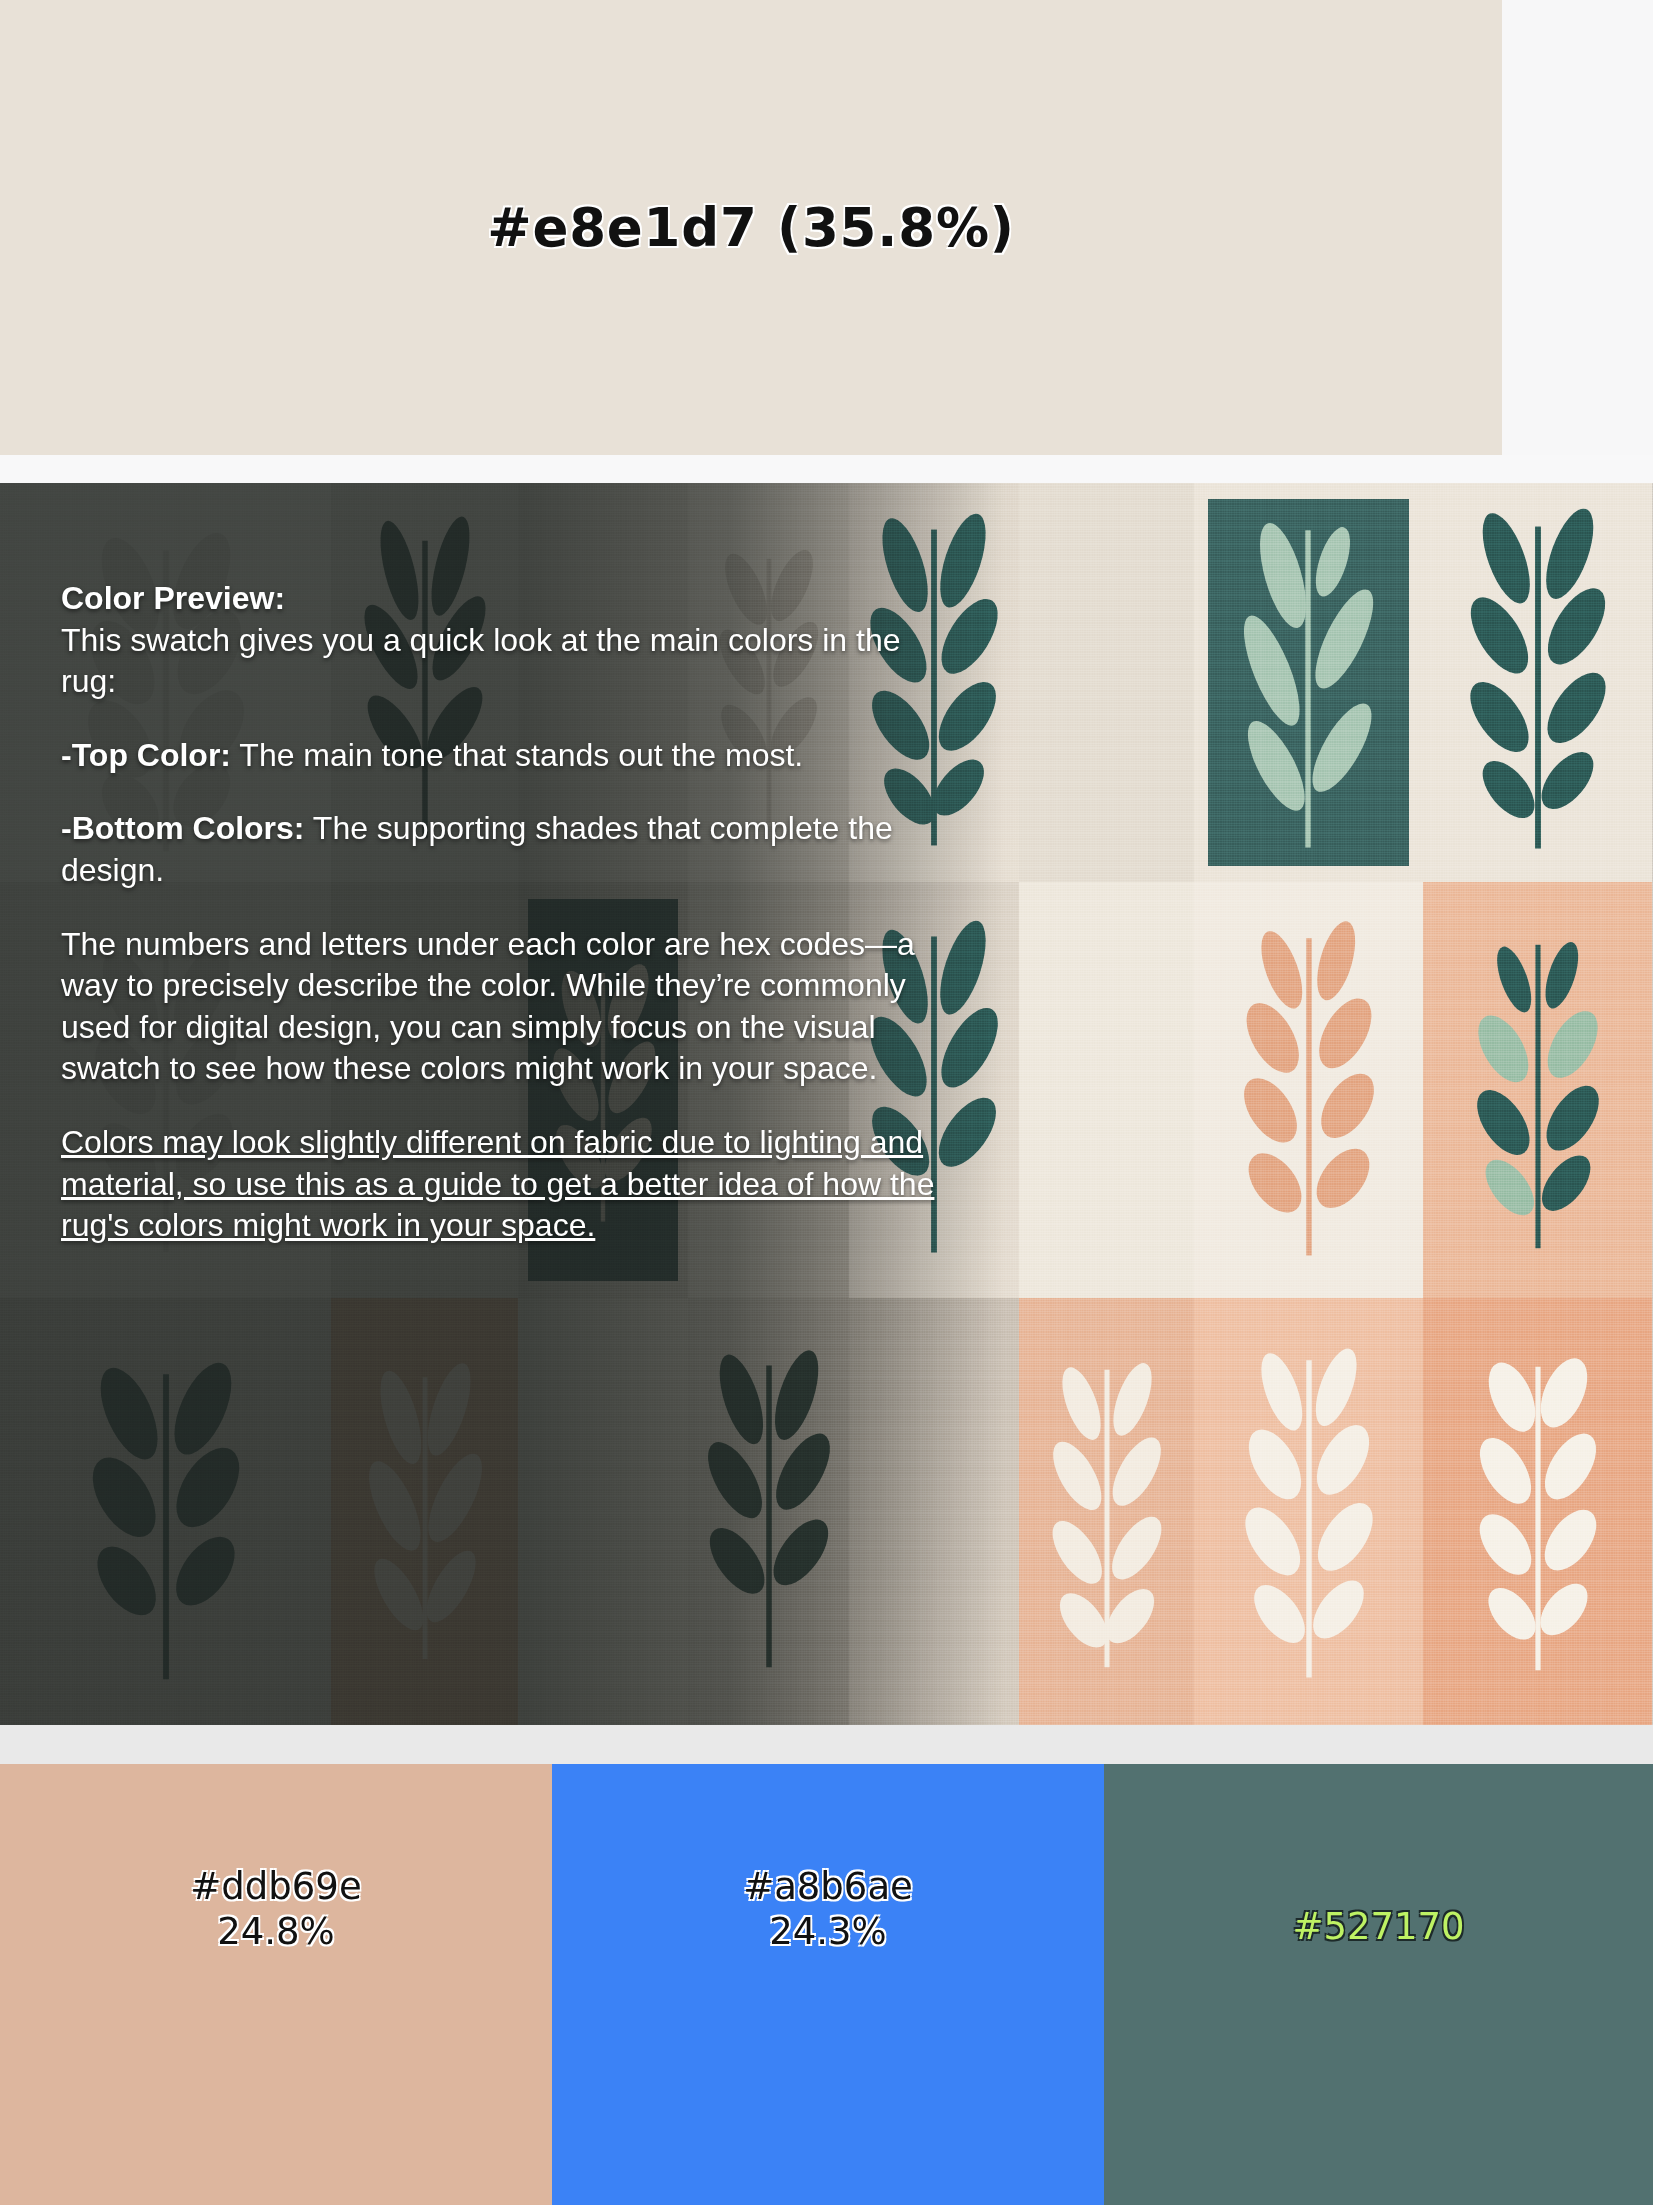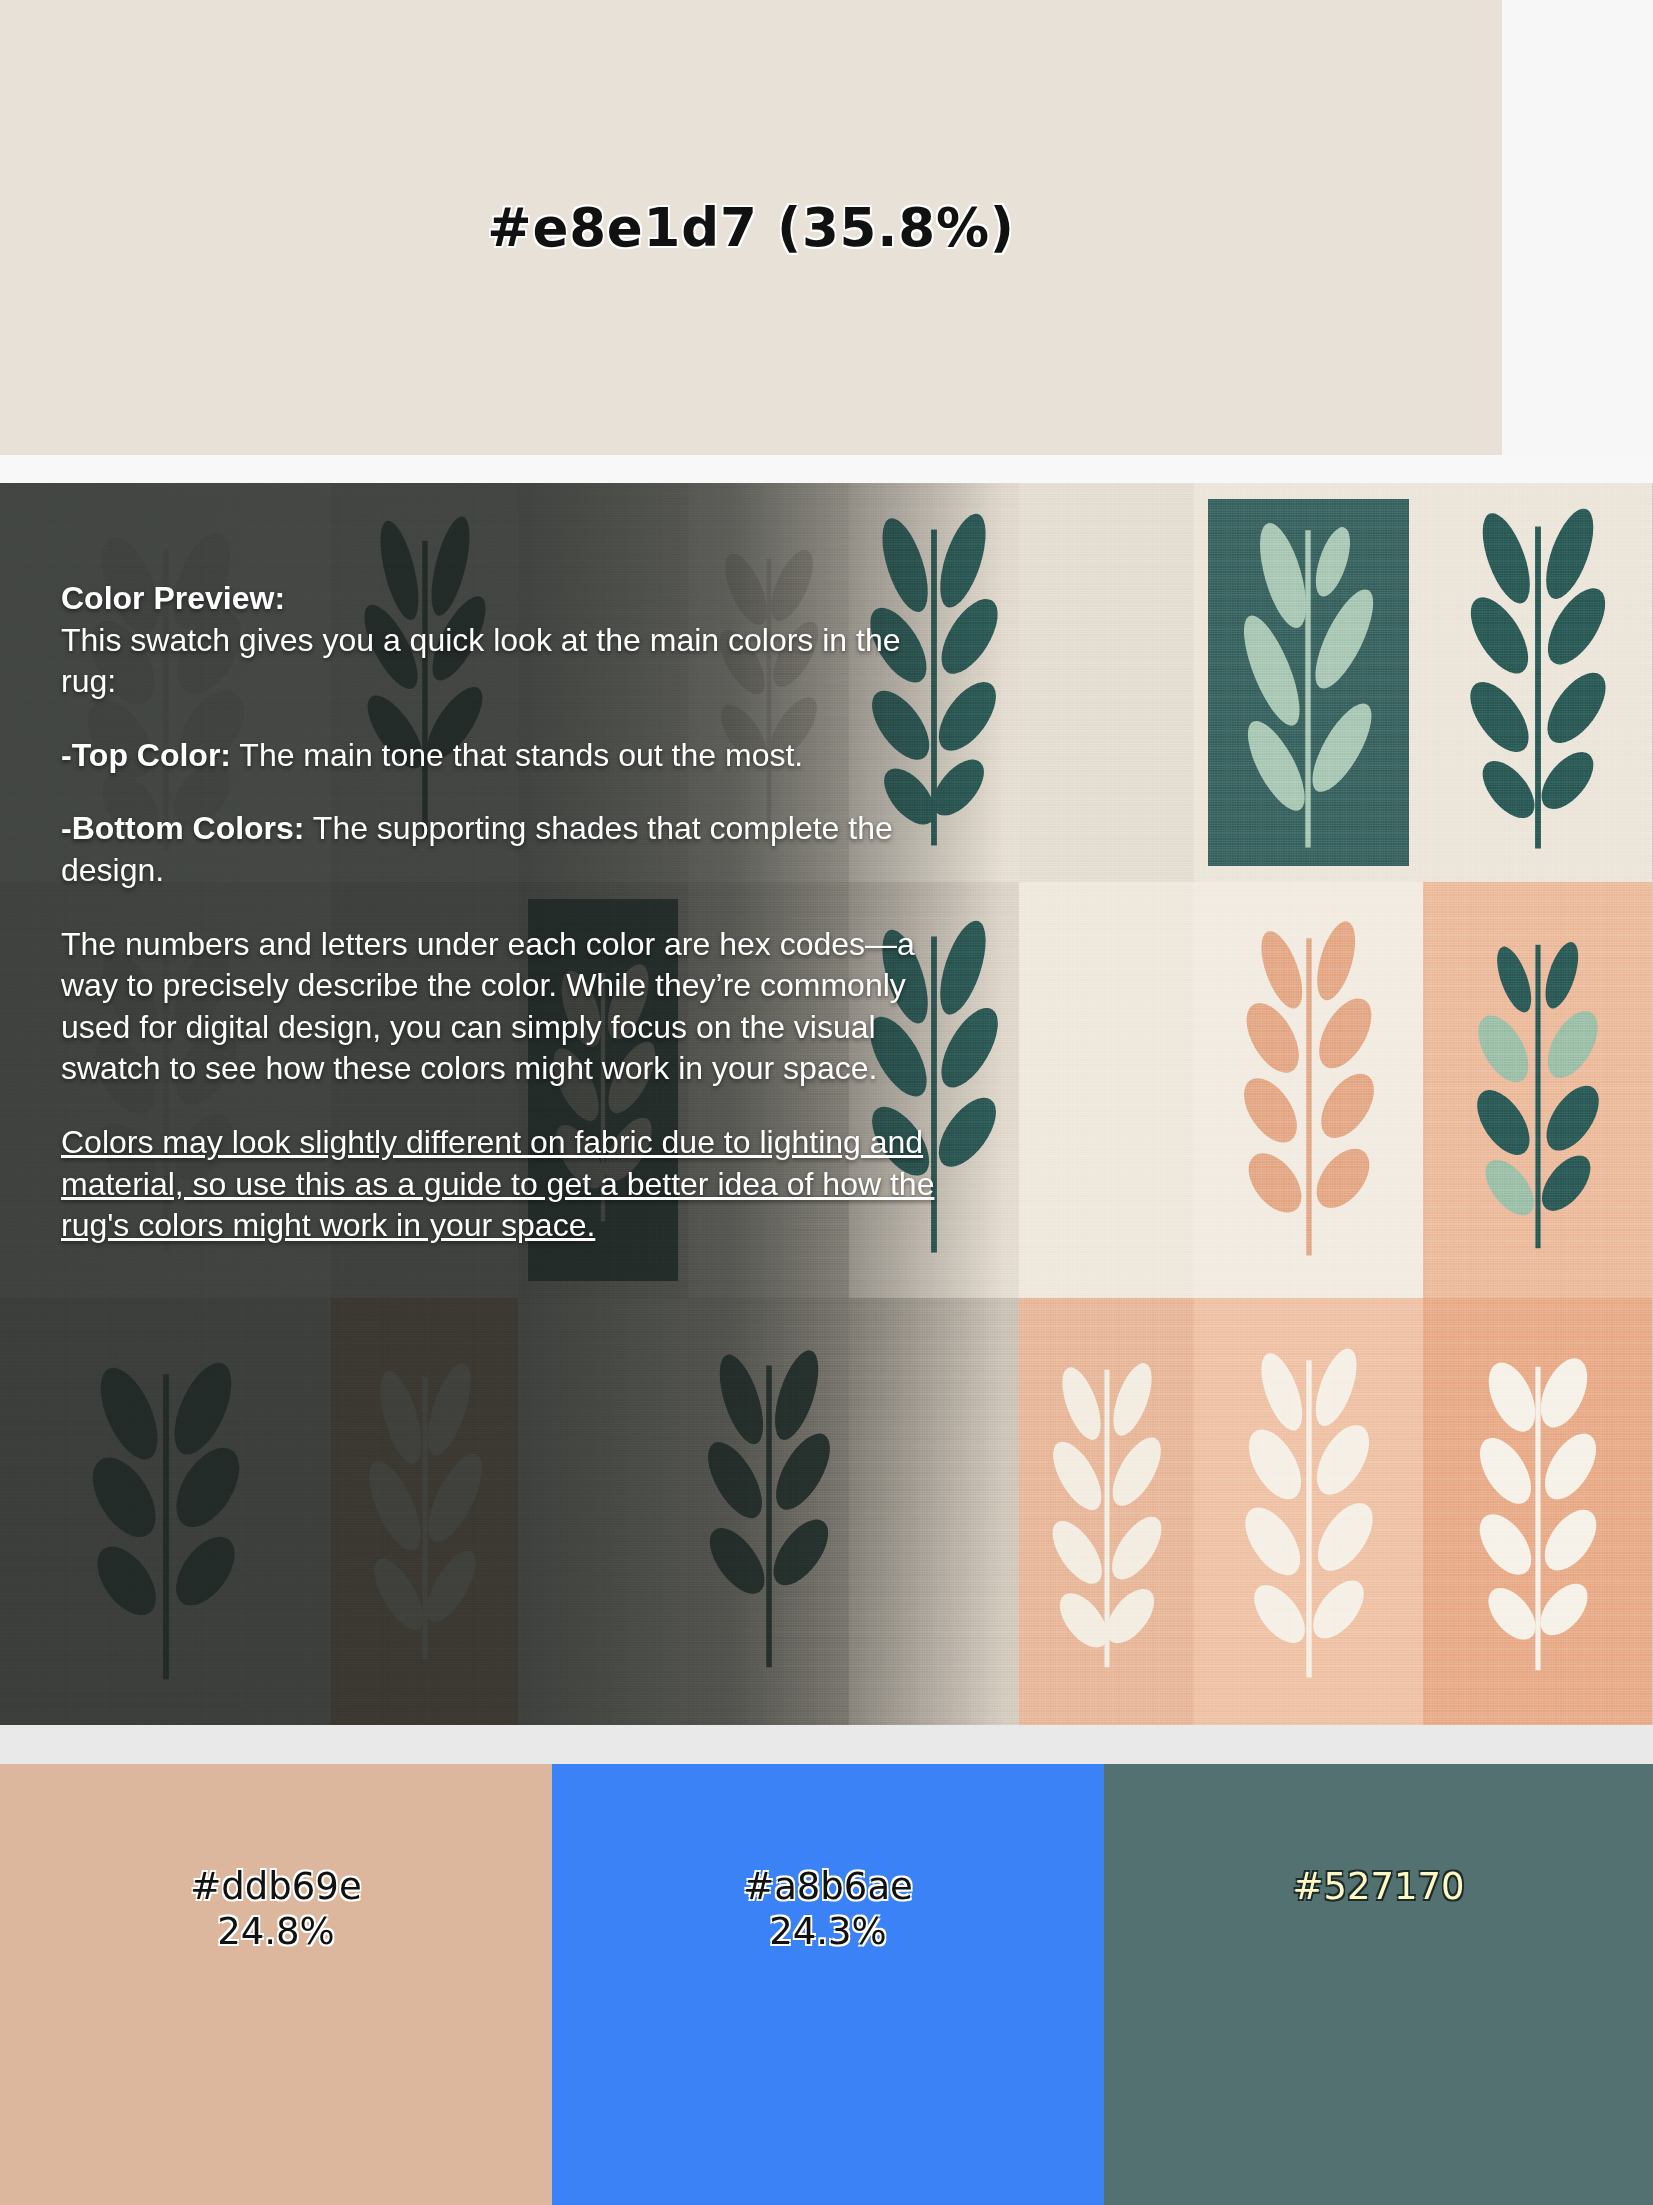--- a/index.html
+++ b/index.html
@@ -76,21 +76,21 @@
     position:absolute; left:0; top:1764px; width:1654px; height:441px;
     display:flex;
   }
   .swatch { position:relative; height:100%; }
   .swatch-label {
     position:absolute; left:0; right:0; top:100px;
     text-align:center; font-weight:normal; font-size:37px; line-height:1.22;
     font-family:"DejaVu Sans", sans-serif;
   }
   .sw-dark  { color:#111; text-shadow:1.7px 1.7px 0 #fff,-1.7px -1.7px 0 #fff,1.7px -1.7px 0 #fff,-1.7px 1.7px 0 #fff; }
-  .sw-light { color:#fef9c3; text-shadow:1.7px 1.7px 0 #1d2a2a,-1.7px -1.7px 0 #1d2a2a,1.7px -1.7px 0 #1d2a2a,-1.7px 1.7px 0 #1d2a2a; }
+  .sw-light { color:#bef264; text-shadow:1.7px 1.7px 0 #1d2a2a,-1.7px -1.7px 0 #1d2a2a,1.7px -1.7px 0 #1d2a2a,-1.7px 1.7px 0 #1d2a2a;margin-top:40px; }
   .swatch-pct { display:block; }
 
   .gap-top    { position:absolute; left:0; top:455px; width:1654px; height:28px; background:#f8f8f9; }
   .gap-bottom { position:absolute; left:0; top:1725px; width:1654px; height:39px; background:#e9e9e9; }
 </style>
 </head>
 <body>
 
 <div class="page">
 

